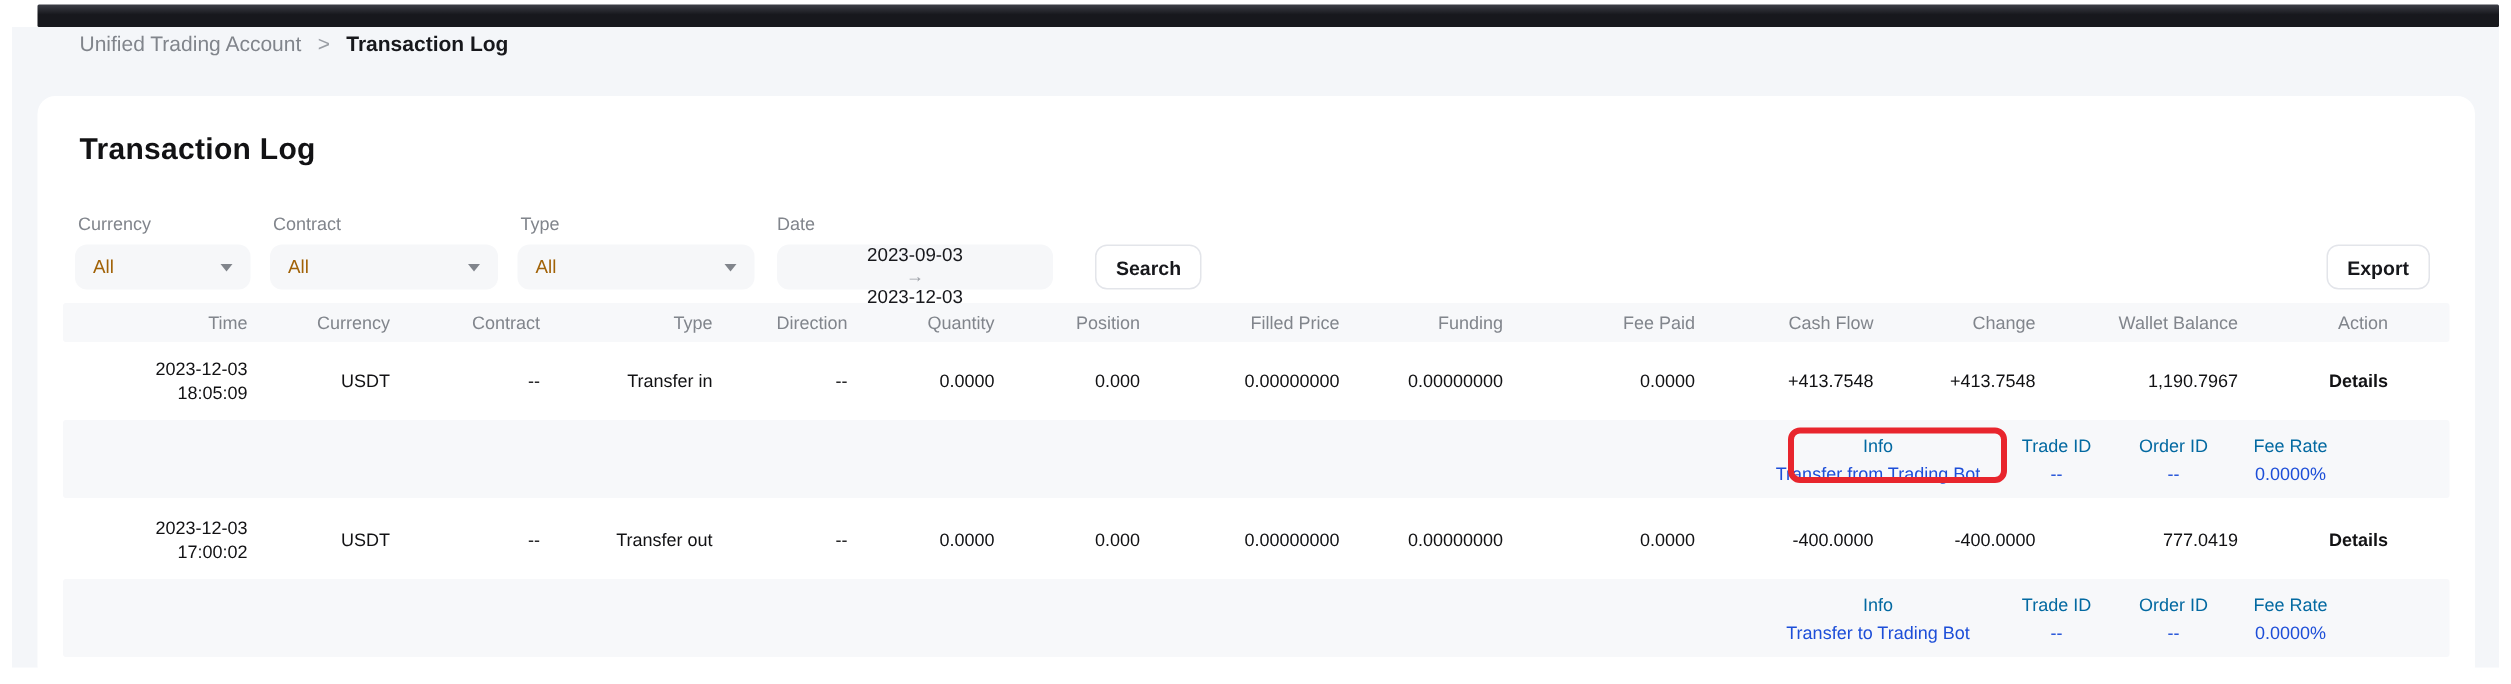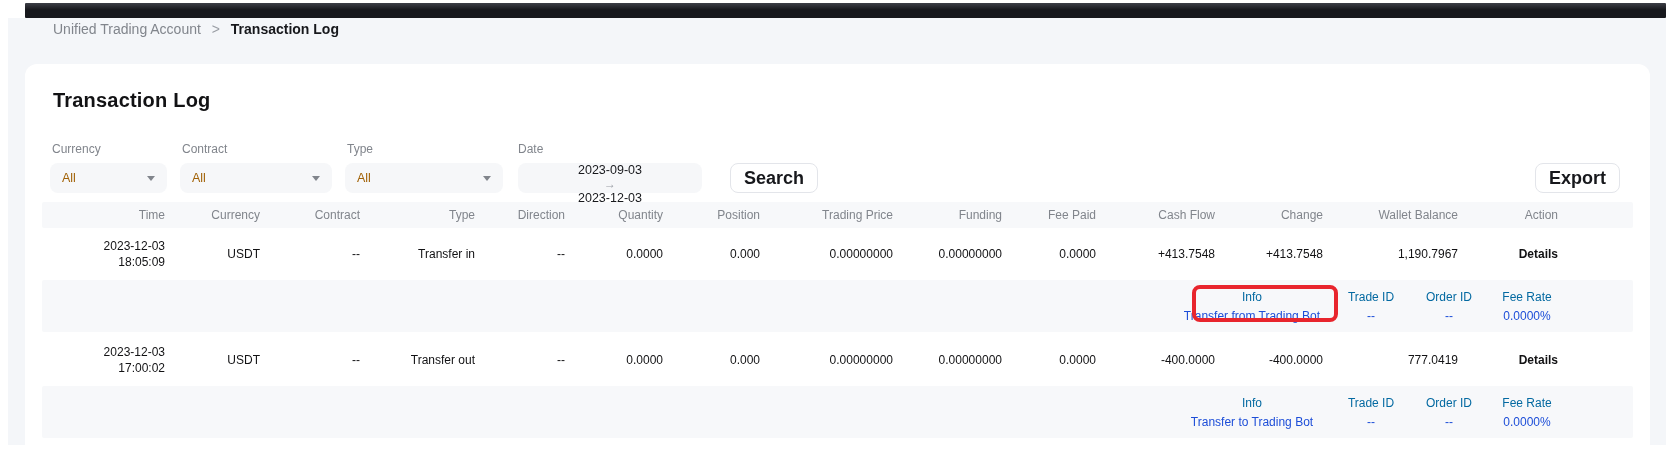--- a/index.html
+++ b/index.html
@@ -25,40 +25,40 @@
             justify-content:space-between; padding:0 12px; font-size:12.5px; color:#a16207; cursor:pointer; }
   .sel-currency { width:117px; }
   .sel-contract { width:152px; }
   .sel-type     { width:158px; }
   .caret { width:0; height:0; border-left:4px solid transparent; border-right:4px solid transparent;
            border-top:5px solid #81858c; margin-left:8px; }
   .daterange { height:30px; width:184px; background:#f6f7f9; border-radius:8px; display:flex; align-items:center;
                justify-content:space-between; padding:0 10px; font-size:12.5px; color:#17181c; cursor:pointer; margin-left:2px;flex-direction:column; }
   .daterange .arrow { color:#9a9ea5; font-size:12px; margin:0 2px; }
   .btn { height:30px; background:#fff; border:1px solid #e3e5ea; border-radius:8px; padding:0 13px;
-         font-size:18px; font-weight:700; color:#17181c; font-family:"Liberation Sans", sans-serif; cursor:pointer; margin-left:15px; }
+         font-size:13px; font-weight:700; color:#17181c; font-family:"Liberation Sans", sans-serif; cursor:pointer; margin-left:15px; }
   .btn-export { margin-left:auto; margin-right:2px; }
 
   .table { margin:9px 17px 0 17px; }
   .t-head { display:flex; align-items:center; height:26px; background:#f7f8fa; border-radius:2px; }
   .t-head .cell { font-size:12px; color:#81858c; }
   .t-row { display:flex; align-items:center; height:52px; background:#fff; }
   .t-row .cell { font-size:12px; color:#121214; line-height:16px; }
   .cell { flex:0 0 auto; }
   .al-left { text-align:right; } .al-right { text-align:right; }
   .col-0 { width:123px; padding-left:11px; }
   .col-1 { width:95px; }
   .col-2 { width:100px; }
   .col-3 { width:115px; }
   .col-4 { width:90px; }
   .col-5 { width:98px; }
   .col-6 { width:97px; }
   .col-7 { width:133px; }
   .col-8 { width:109px; }
-  .col-9 { width:94px; }
+  .col-9 { width:94px;margin-left:34px; }
   .col-10 { width:119px; }
   .col-11 { width:108px; }
   .col-12 { width:135px; }
   .col-13 { width:175px; padding-right:75px; }
   .up { color:var(--green); } .down { color:var(--red); }
   .action-link { color:var(--orange); font-weight:600; cursor:pointer; }
 
   .info-row { display:flex; justify-content:flex-end; align-items:center; background:#f7f8fa;
               height:52px; margin-bottom:2px; padding-right:67px; border-radius:2px; }
   .icol { text-align:center; }
@@ -127,21 +127,21 @@
 
   <div class="table">
     <div class="t-head" id="thead">
         <div class="cell col-0 al-left">Time</div>
         <div class="cell col-1 al-left">Currency</div>
         <div class="cell col-2 al-left">Contract</div>
         <div class="cell col-3 al-right">Type</div>
         <div class="cell col-4 al-right">Direction</div>
         <div class="cell col-5 al-right">Quantity</div>
         <div class="cell col-6 al-right">Position</div>
-        <div class="cell col-7 al-right">Trading Price</div>
+        <div class="cell col-7 al-right">Filled Price</div>
         <div class="cell col-8 al-right">Funding</div>
         <div class="cell col-9 al-right">Fee Paid</div>
         <div class="cell col-10 al-right">Cash Flow</div>
         <div class="cell col-11 al-right">Change</div>
         <div class="cell col-12 al-right">Wallet Balance</div>
         <div class="cell col-13 al-right">Action</div>
       </div>
     <div id="tbody">
         <div class="t-row">
           <div class="cell col-0 al-left">

